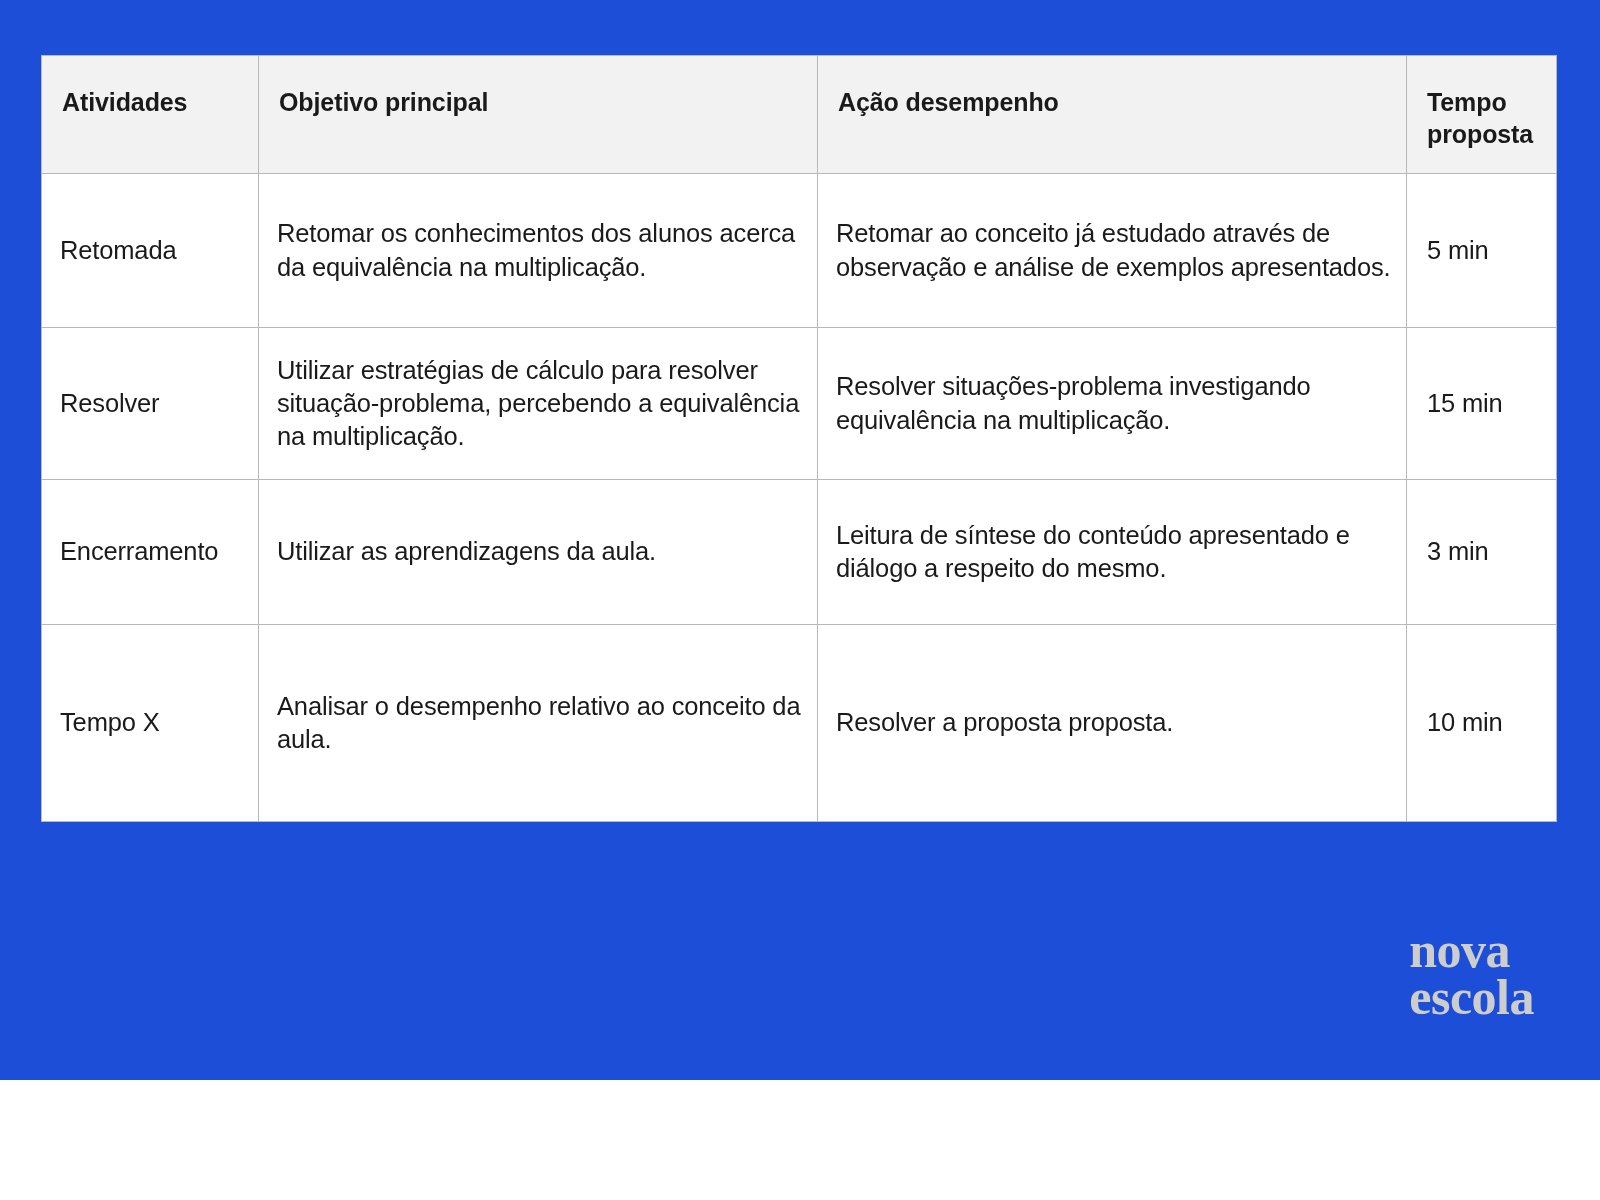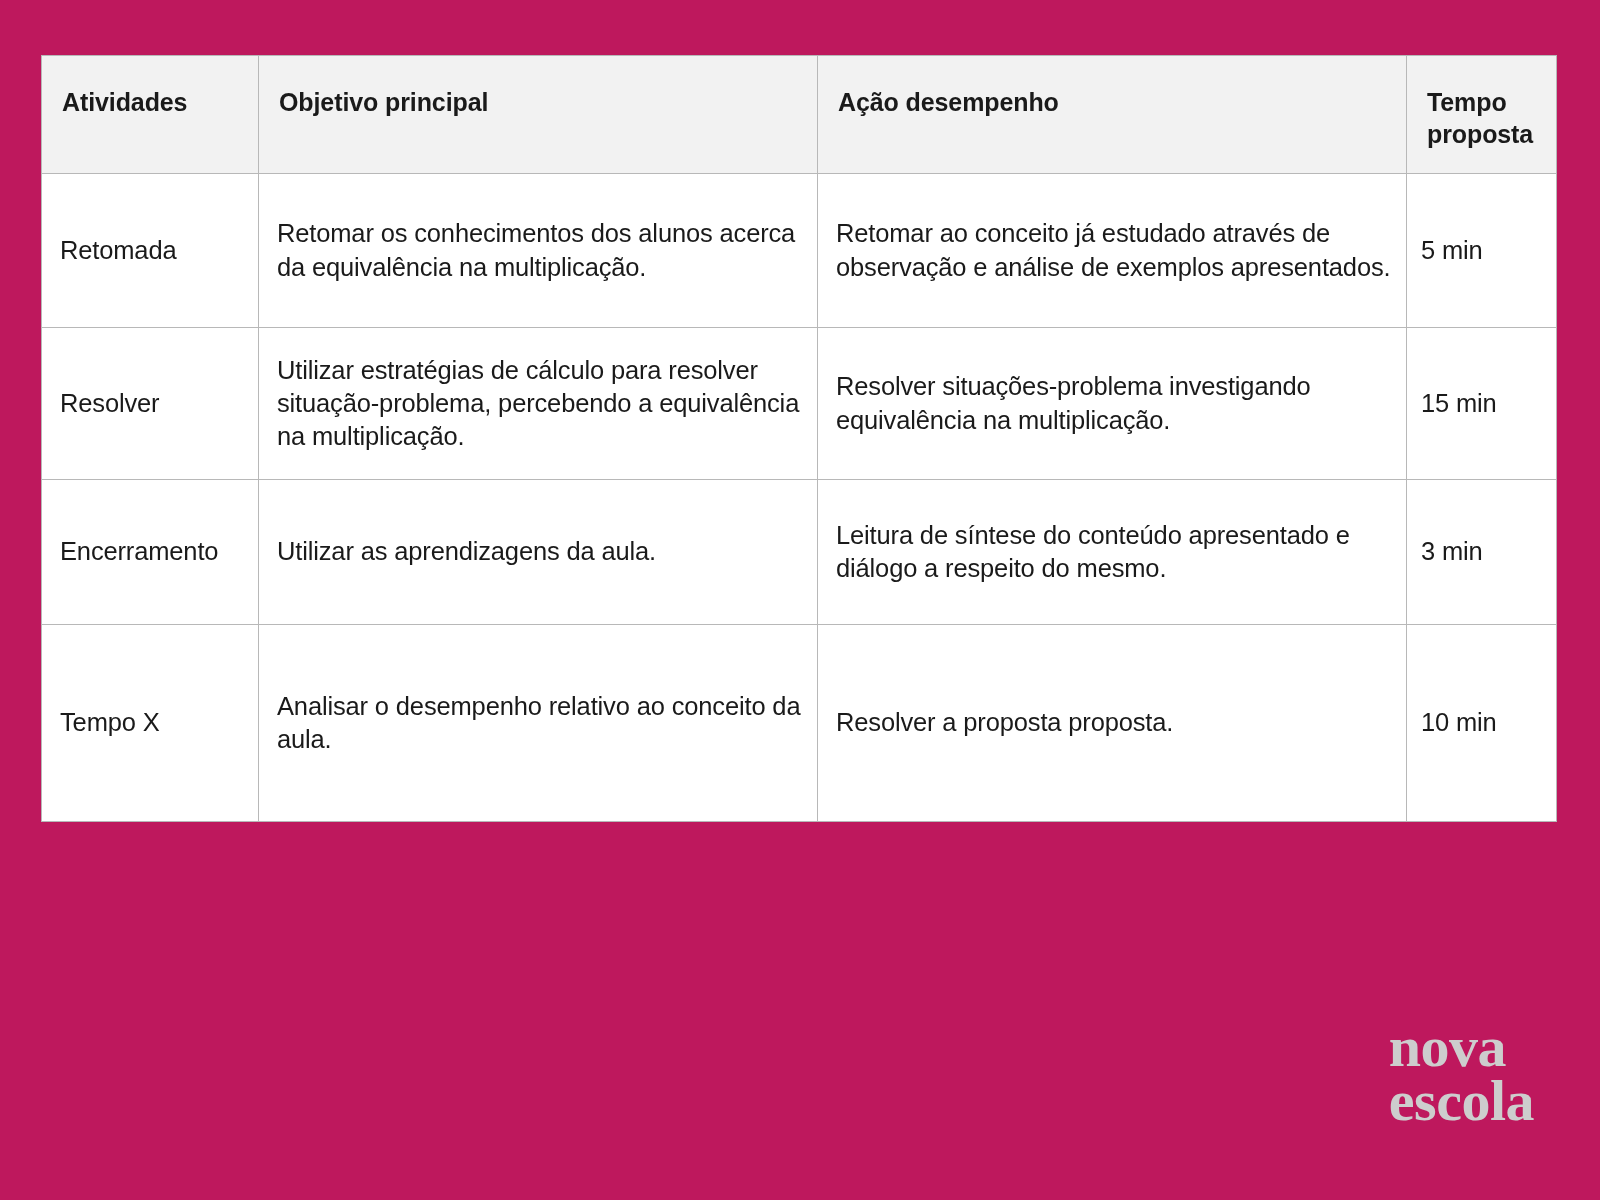--- a/index.html
+++ b/index.html
@@ -8,22 +8,22 @@
     padding: 0;
     width: 1600px;
     height: 1200px;
     background: #ffffff;
     font-family: "Liberation Sans", sans-serif;
     -webkit-font-smoothing: antialiased;
   }
   .page {
     position: relative;
     width: 1600px;
-    height: 1200px;
-    background: #be185d;
+    height: 1080px;
+    background: #1d4ed8;
     overflow: hidden;
   }
   .table-wrap {
     position: absolute;
     left: 41px;
     top: 55px;
     width: 1515px;
   }
   table.plan {
     width: 1515px;
@@ -55,40 +55,40 @@
   table.plan tbody td {
     padding: 14px 20px;
     font-size: 25.5px;
     line-height: 1.30;
     font-weight: normal;
     letter-spacing: -0.15px;
   }
   table.plan tbody tr td.col-atividades { padding-left: 18px; }
   table.plan tbody tr td.col-objetivo,
   table.plan tbody tr td.col-acao { padding-left: 18px; padding-right: 14px; }
-  table.plan tbody tr td.col-tempo { padding-left: 14px; }
+  table.plan tbody tr td.col-tempo { padding-left: 20px; }
 
   
   tr[data-row="0"] td { height: 154px; }
   tr[data-row="1"] td { height: 152px; }
   tr[data-row="2"] td { height: 154px; }
   tr[data-row="3"] td { height: 145px; }
   tr[data-row="4"] td { height: 197px; }
 
   .cell-text { display: block; }
 
   .logo {
     position: absolute;
     right: 66px;
-    bottom: 72px;
+    bottom: 60px;
     text-align: left;
     font-family: "Liberation Serif", serif;
     font-weight: bold;
     color: #cdcdcd;
-    font-size: 58px;
+    font-size: 50px;
     line-height: 0.93;
     letter-spacing: -0.5px;
     user-select: none;
   }
   .logo .l1 { display: block; }
   .logo .l2 { display: block; }
 </style>
 </head>
 <body>
 

